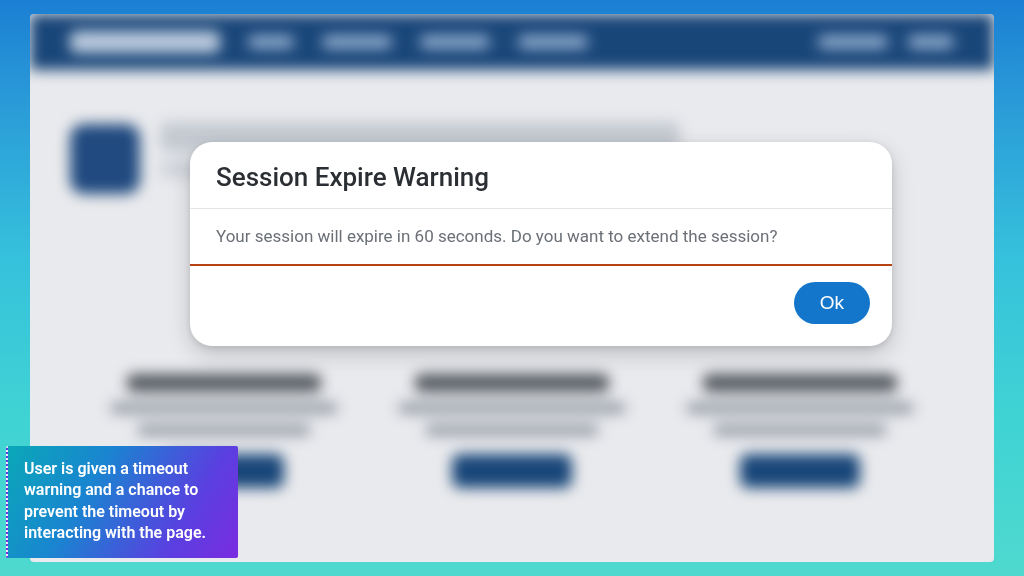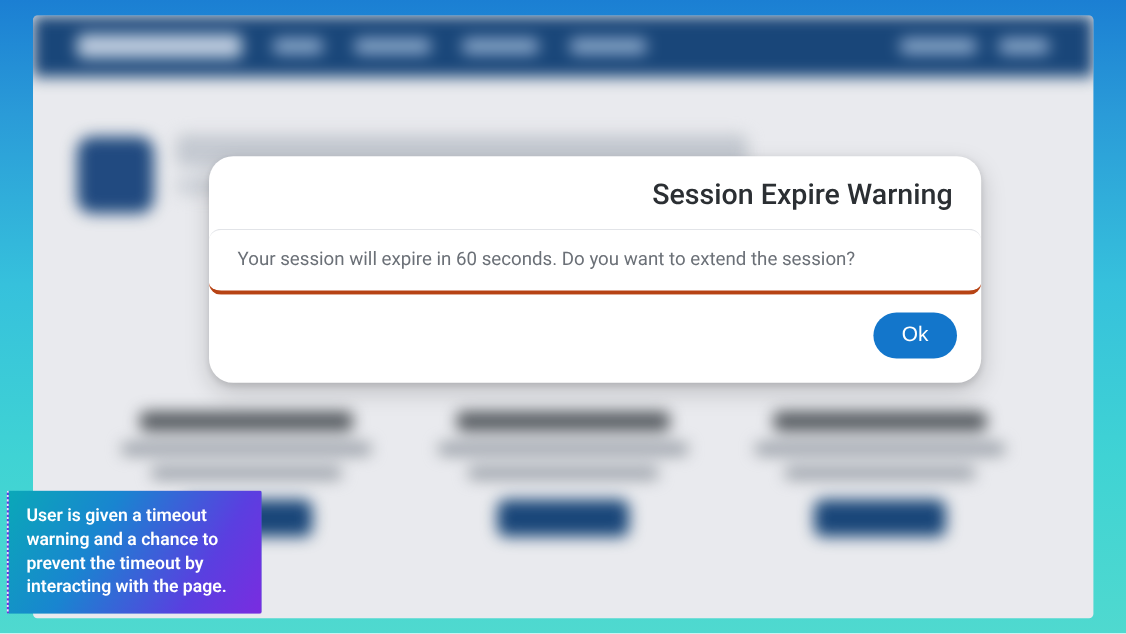--- a/index.html
+++ b/index.html
@@ -102,32 +102,30 @@
       left: 160px;
       top: 128px;
       width: 702px;
       background: #ffffff;
       border-radius: 22px;
       box-shadow: 0 8px 22px rgba(0,0,0,0.18), 0 2px 6px rgba(0,0,0,0.10);
       overflow: hidden;
     }
     .modal-header {
       padding: 20px 26px 16px 26px;
-      text-align: right;
     }
     .modal-title {
       font-size: 26px;
       font-weight: 500;
       color: #2b2f33;
     }
     .modal-body {
       border-top: 1px solid #e2e4e8;
-      border-bottom: 4px solid #c2410c;
+      border-bottom: 2px solid #c2410c;
       padding: 16px 26px 16px 26px;
-      border-radius: 11px;
     }
     .modal-body p {
       font-size: 17px;
       color: #6b7078;
       line-height: 1.35;
     }
     .modal-footer {
       padding: 16px 22px 22px 22px;
       display: flex;
       justify-content: flex-end;

